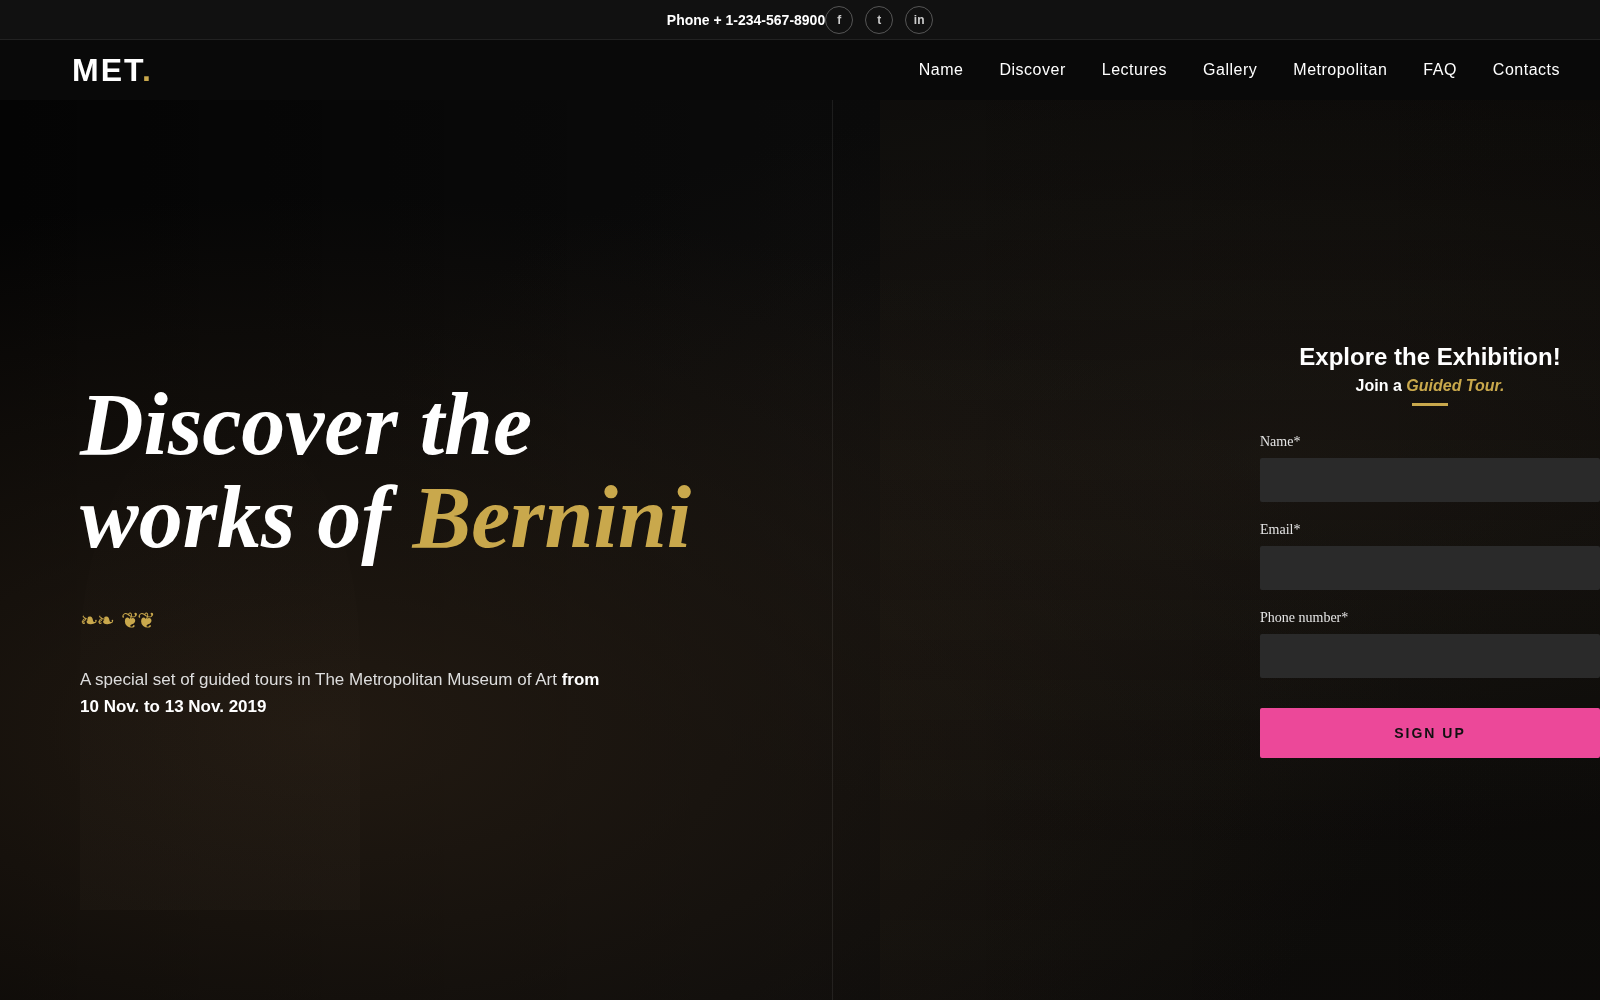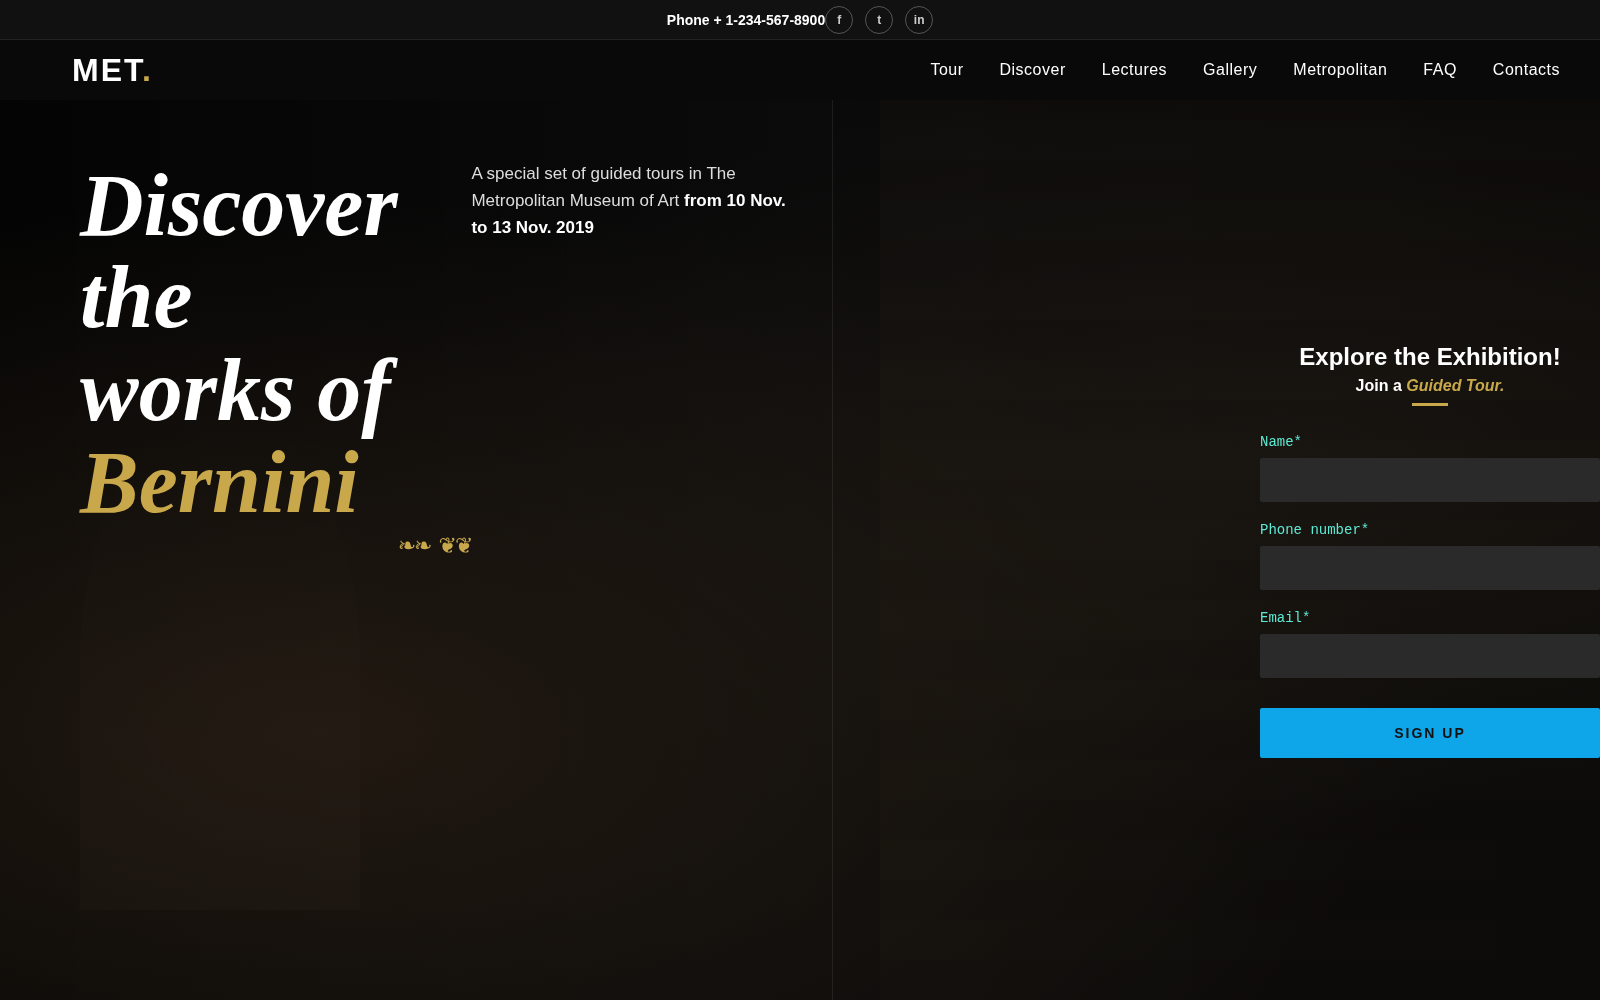--- a/index.html
+++ b/index.html
@@ -123,21 +123,21 @@
         radial-gradient(ellipse at 80% 40%, rgba(30,25,20,0.6) 0%, transparent 50%);
       z-index: 1;
     }
 
     
     .hero-left {
       position: relative;
       z-index: 2;
       width: 55%;
       display: flex;
-      flex-direction: row;
+      flex-direction: column;
       justify-content: center;
       padding: 60px 80px;
     }
 
     .hero-title {
       font-size: 88px;
       line-height: 1.05;
       font-style: italic;
       font-family: 'Georgia', serif;
       color: #fff;
@@ -220,42 +220,42 @@
       margin: 0 auto 28px auto;
     }
 
     .form-group {
       margin-bottom: 20px;
     }
 
     .form-group label {
       display: block;
       font-size: 14px;
-      color: #5eead4;
+      color: #e5e5e5;
       margin-bottom: 8px;
-      font-family: Liberation Mono, monospace;
+      font-family: Liberation Serif, serif;
     }
 
     .form-group input {
       width: 100%;
       height: 44px;
       background: #2a2a2a;
       border: none;
       border-radius: 2px;
       color: #fff;
       font-size: 14px;
       padding: 0 12px;
       outline: none;
       font-family: Arial, sans-serif;
     }
 
     .sign-up-btn {
       width: 100%;
       height: 50px;
-      background: #0ea5e9;
+      background: #ec4899;
       border: none;
       border-radius: 2px;
       color: #111;
       font-size: 14px;
       font-weight: bold;
       letter-spacing: 2px;
       cursor: pointer;
       font-family: Arial, sans-serif;
       margin-top: 10px;
     }
@@ -312,21 +312,21 @@
     <div class="social-icon">t</div>
     <div class="social-icon">in</div>
   </div>
 </div>
 
 <nav id="nav">
   <div class="logo">
     <span>MET</span><span class="logo-dot">.</span>
   </div>
   <ul class="nav-links">
-    <li><a>Tour</a></li>
+    <li><a>Name</a></li>
     <li><a>Discover</a></li>
     <li><a>Lectures</a></li>
     <li><a>Gallery</a></li>
     <li><a>Metropolitan</a></li>
     <li><a>FAQ</a></li>
     <li><a>Contacts</a></li>
   </ul>
 </nav>
 
 <section id="hero">
@@ -357,25 +357,25 @@
         <span>Join a </span><span class="gold">Guided Tour.</span>
       </div>
       <div class="form-underline"></div>
 
       <div class="form-group">
         <label>Name*</label>
         <input type="text" style="">
       </div>
 
       <div class="form-group">
+        <label>Email*</label>
+        <input type="email" style="">
+      </div>
+
+      <div class="form-group">
         <label>Phone number*</label>
         <input type="tel" style="">
       </div>
 
-      <div class="form-group">
-        <label>Email*</label>
-        <input type="email" style="">
-      </div>
-
       <button class="sign-up-btn">SIGN UP</button>
     </div>
   </div>
 </section>
 
 </body></html>

